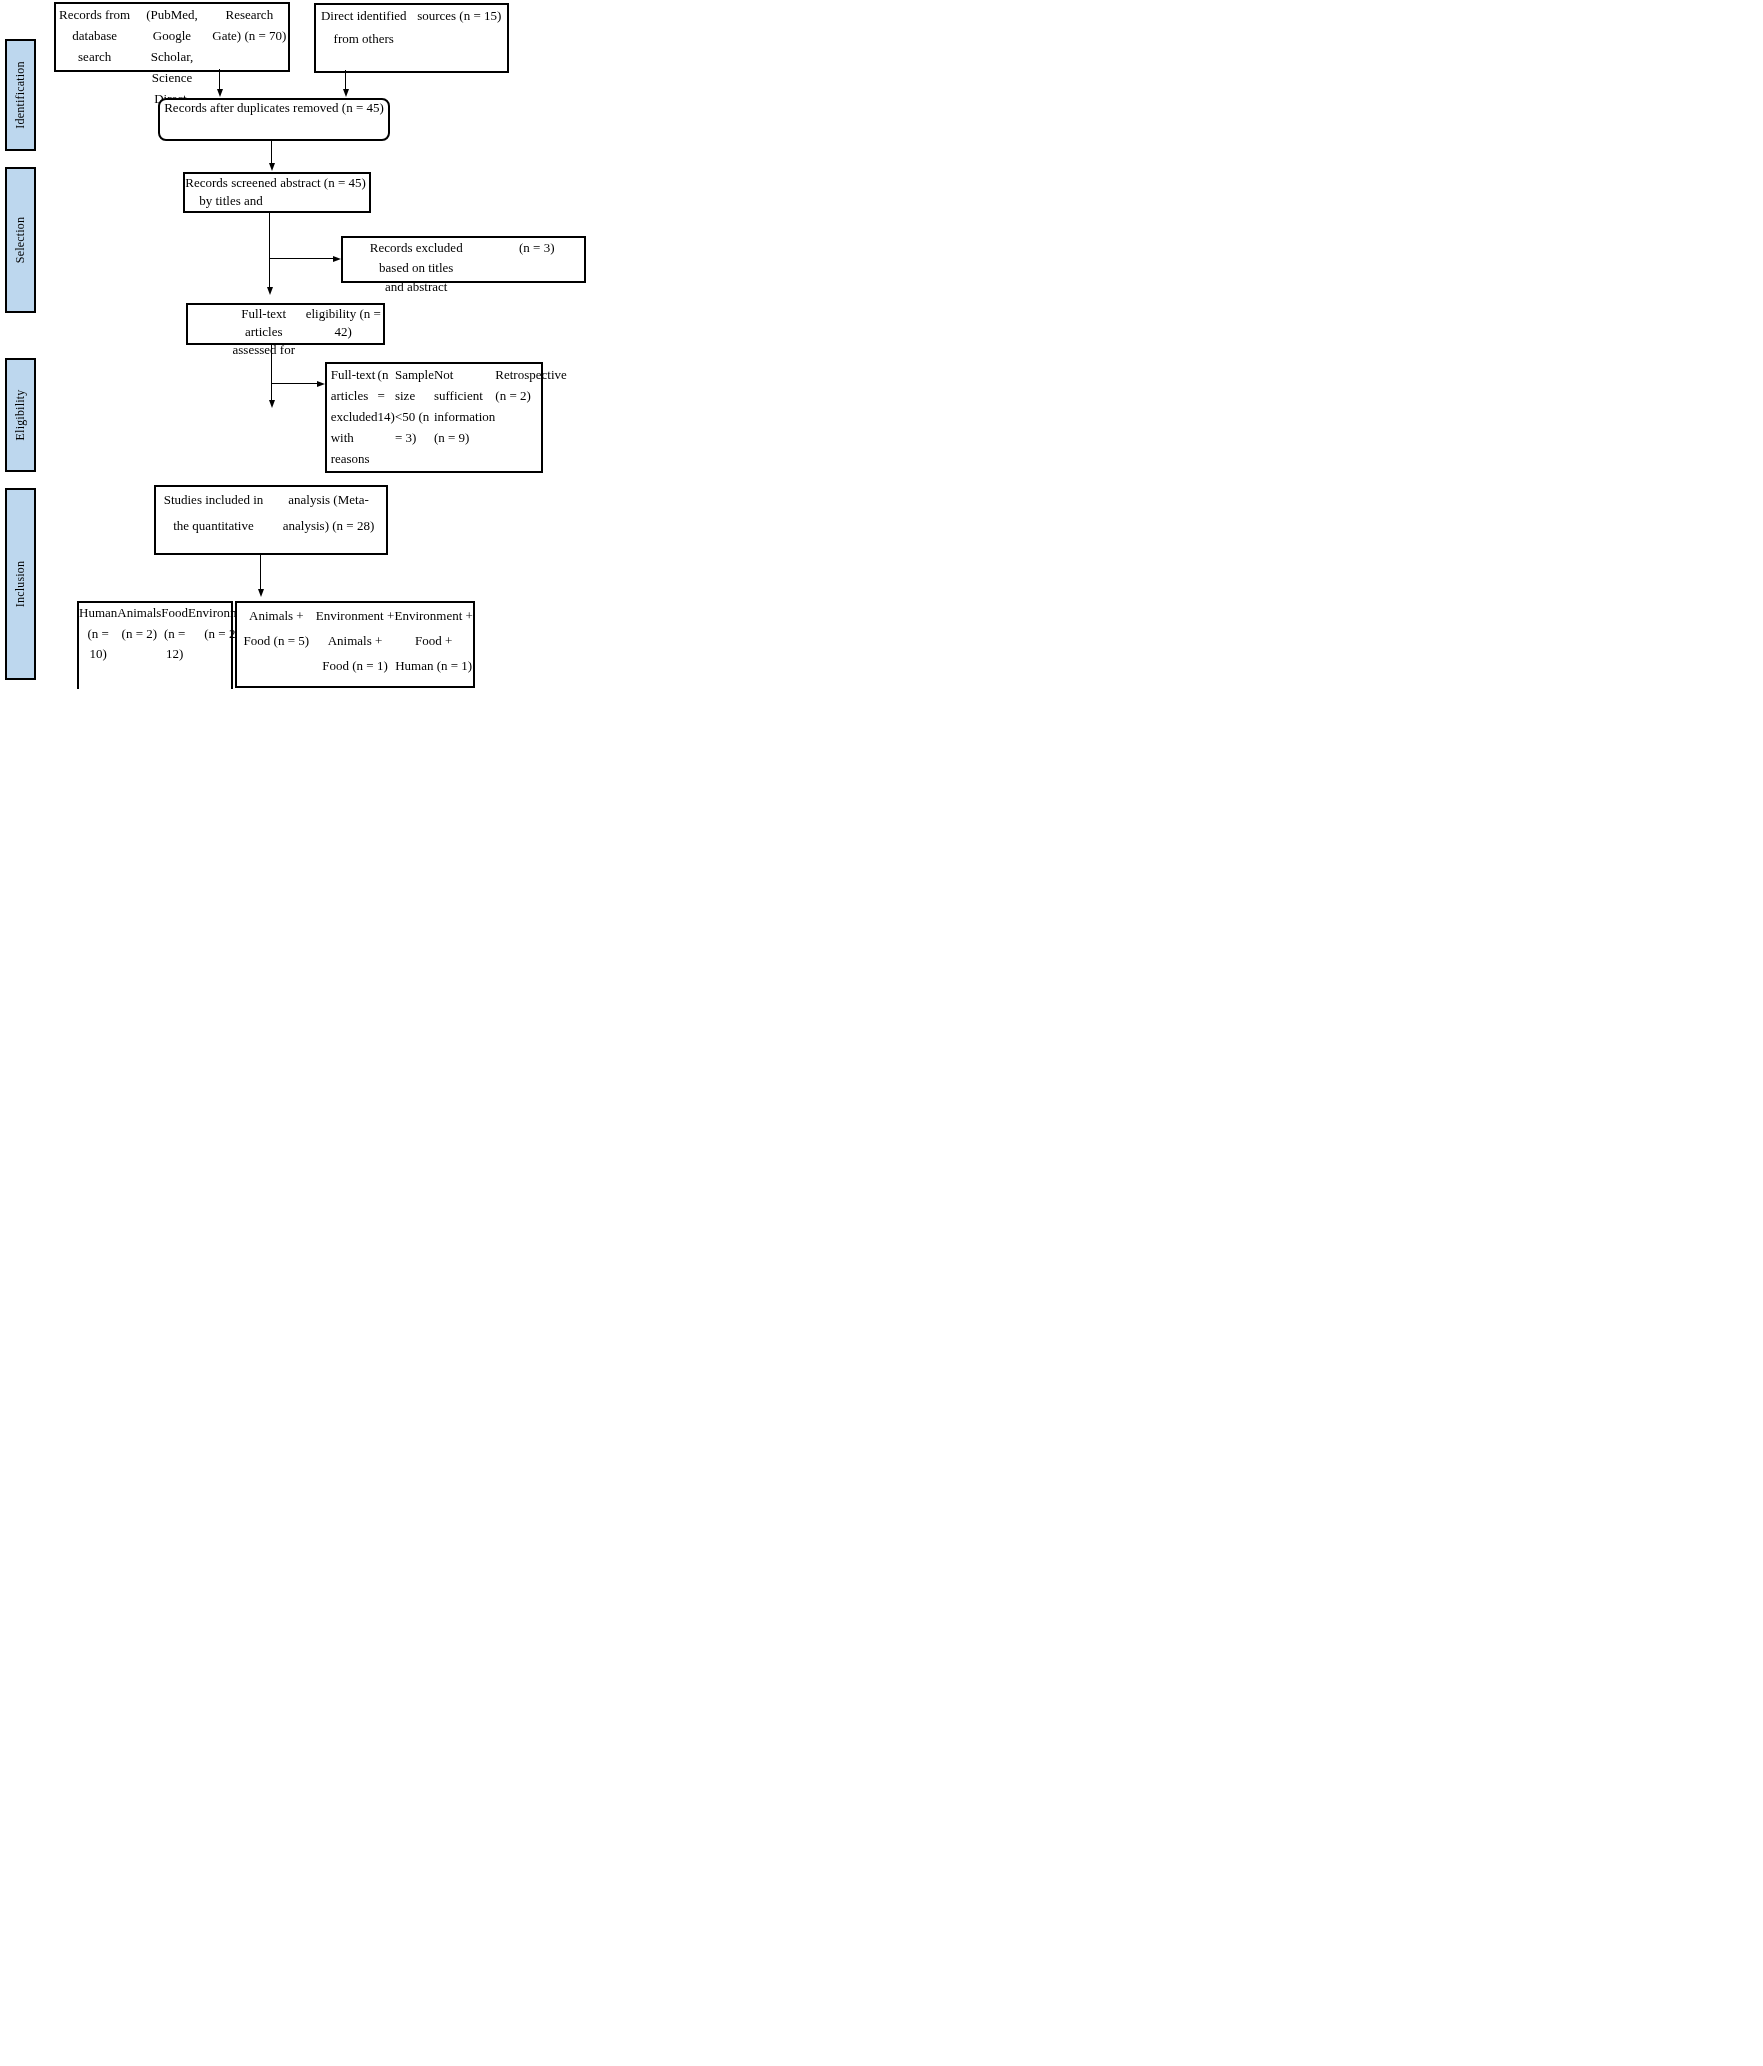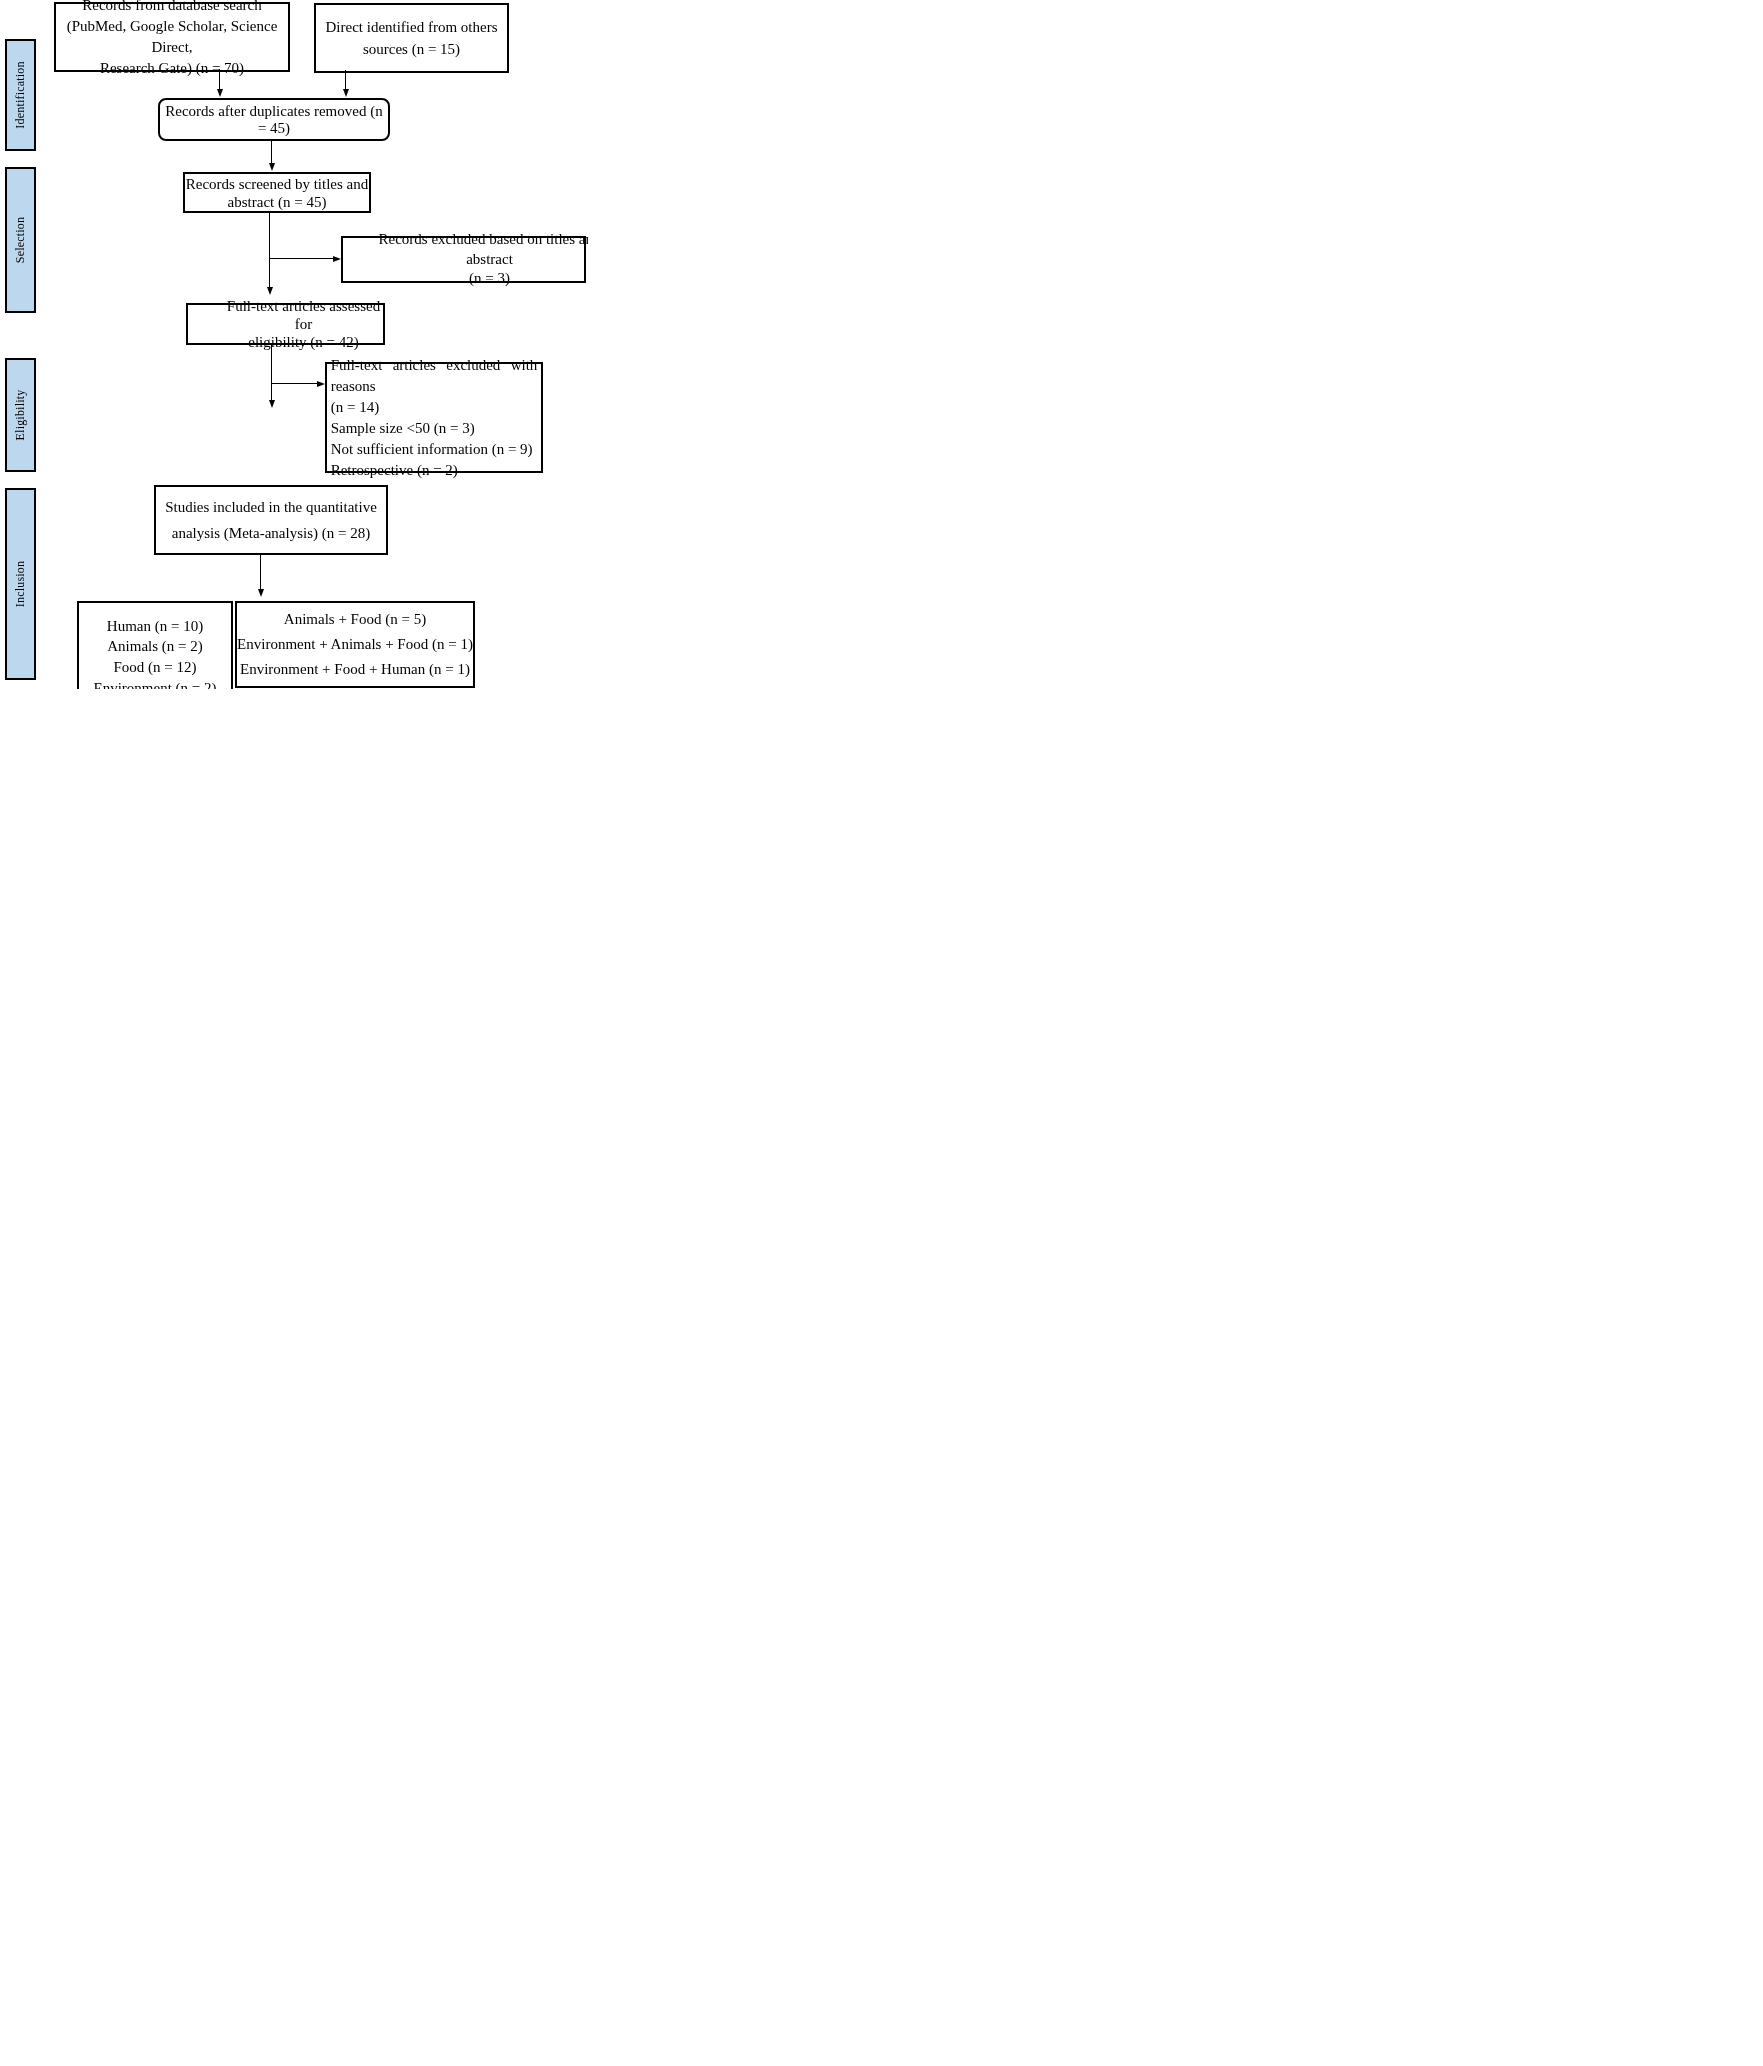--- a/index.html
+++ b/index.html
@@ -36,24 +36,23 @@
     letter-spacing: 0.2px;
   }
 
   
   .fbox {
     position: absolute;
     background: #ffffff;
     border: 2.3px solid #000000;
     box-sizing: border-box;
     display: flex;
-    flex-direction: column;
-    justify-content: center;
+    flex-direction: row;
     text-align: center;
-    font-size: 15px;
+    font-size: 13px;
   }
   .fbox .line { width: 100%; }
   .lh45 .line { line-height: 21px; }
   .lh48 .line { line-height: 22.4px; }
   .lh44 .line { line-height: 20.6px; }
   .lh38 .line { line-height: 18px; }
   .lh42 .line { line-height: 19.6px; padding-left: 26px; }
   .lh56 .line { line-height: 26px; }
   .lh54 .line { line-height: 25px; }
   .fbox.left-align {

